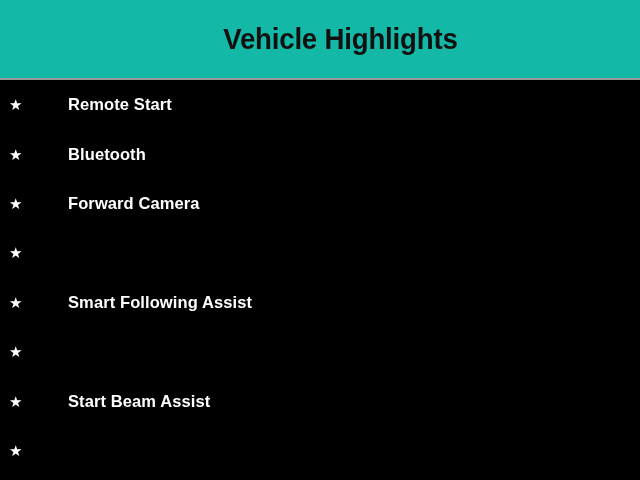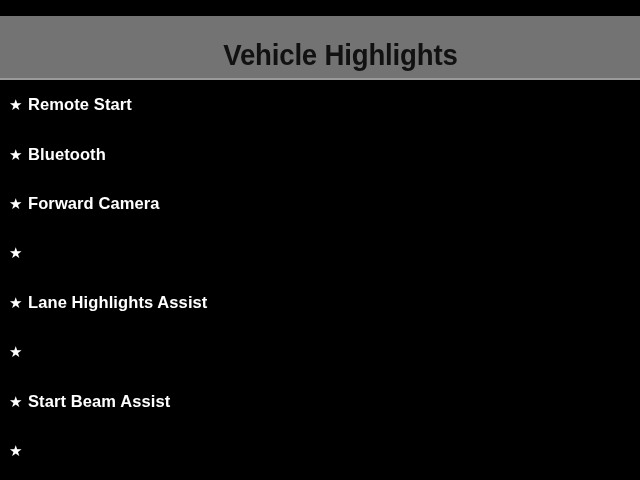--- a/index.html
+++ b/index.html
@@ -20,24 +20,24 @@
     width: 640px;
     height: 480px;
     background: #000000;
     box-sizing: border-box;
   }
 
   
   .header {
     position: absolute;
     left: 0;
-    top: 16px;
+    top: 0;
     width: 640px;
     height: 78px;
-    background: #737373;
+    background: #14b8a6;
     display: flex;
     align-items: center;
     justify-content: center;
     box-sizing: border-box;
     padding-left: 40px;
   }
 
   .header-title {
     font-family: "Liberation Sans Narrow", "Liberation Sans", sans-serif;
     font-weight: bold;
@@ -94,20 +94,21 @@
 
   .highlight-label {
     flex: 0 1 auto;
     font-family: "Liberation Sans", sans-serif;
     font-weight: bold;
     font-size: 16.5px;
     line-height: 1;
     color: #ffffff;
     white-space: nowrap;
     letter-spacing: 0.1px;
+    margin-left: 40px;
   }
 </style>
 </head>
 <body>
 
 <div class="panel">
 
   <div class="header">
     <div class="header-title">Vehicle Highlights</div>
   </div>
@@ -129,21 +130,21 @@
       <span class="bullet-star">★</span>
       <span class="highlight-label">Forward Camera</span>
     </li>
 
     <li class="highlight-item">
       <span class="bullet-star">★</span>
     </li>
 
     <li class="highlight-item">
       <span class="bullet-star">★</span>
-      <span class="highlight-label">Lane Highlights Assist</span>
+      <span class="highlight-label">Smart Following Assist</span>
     </li>
 
     <li class="highlight-item">
       <span class="bullet-star">★</span>
     </li>
 
     <li class="highlight-item">
       <span class="bullet-star">★</span>
       <span class="highlight-label">Start Beam Assist</span>
     </li>

